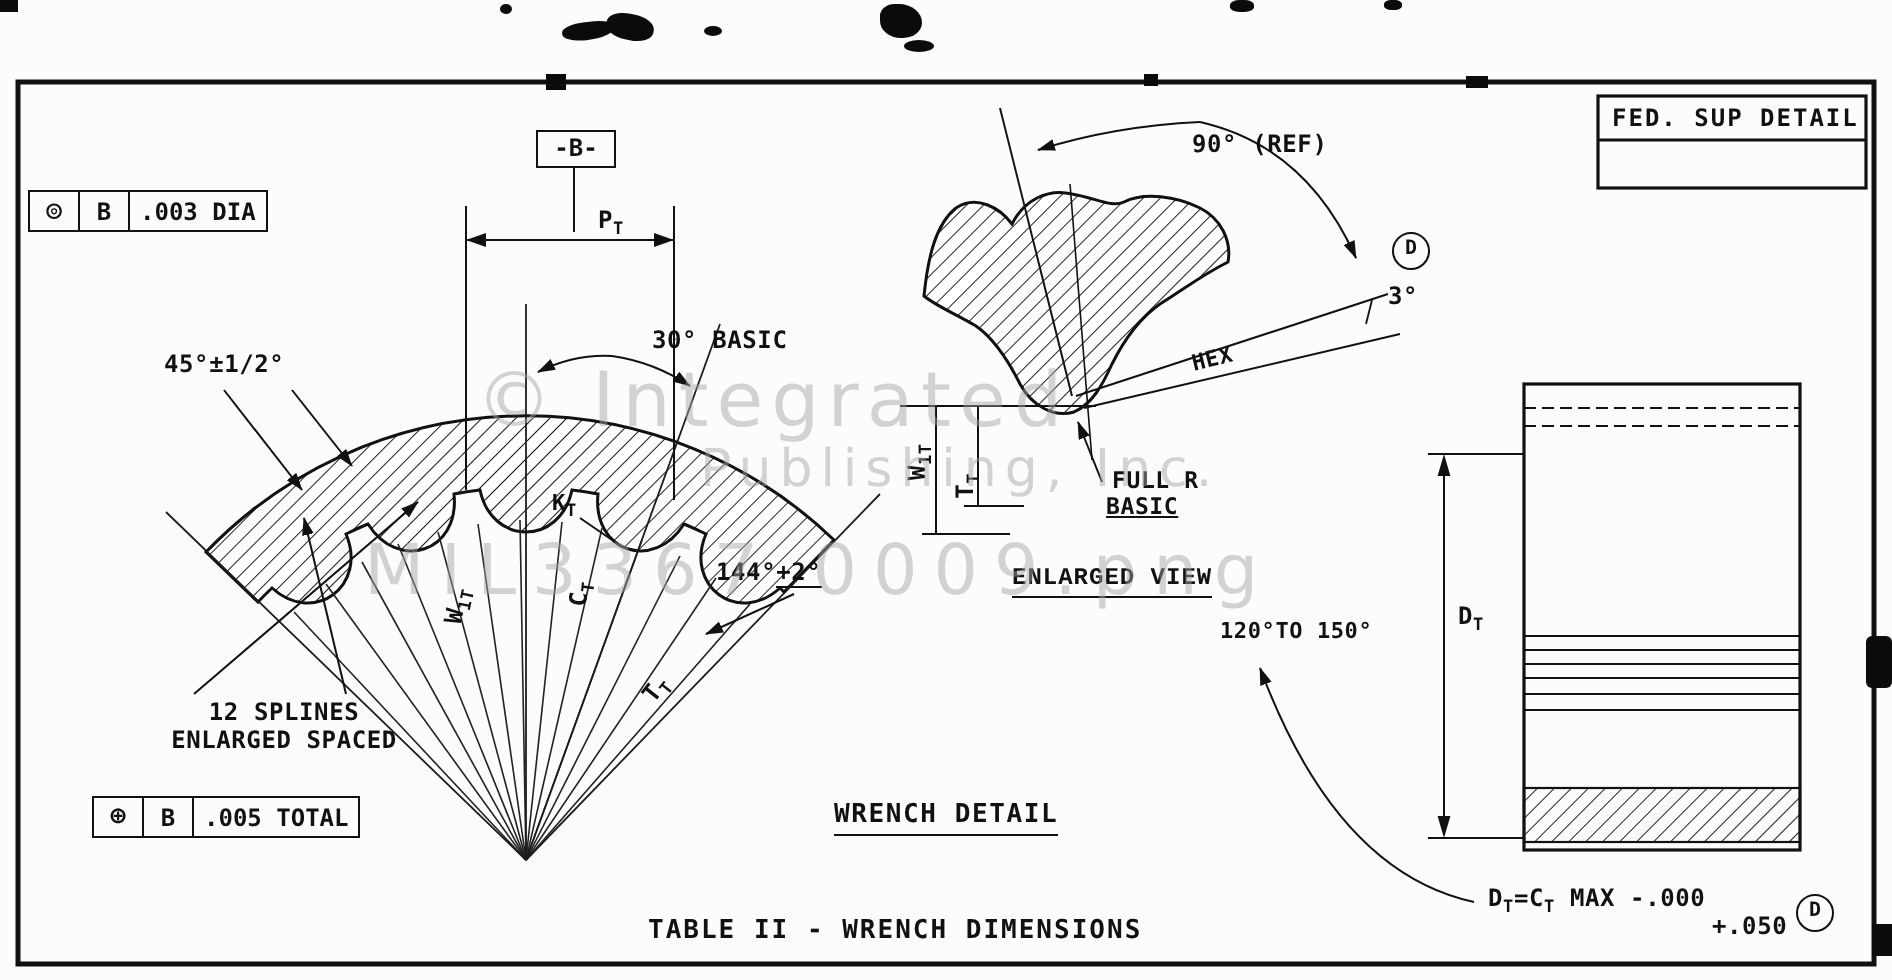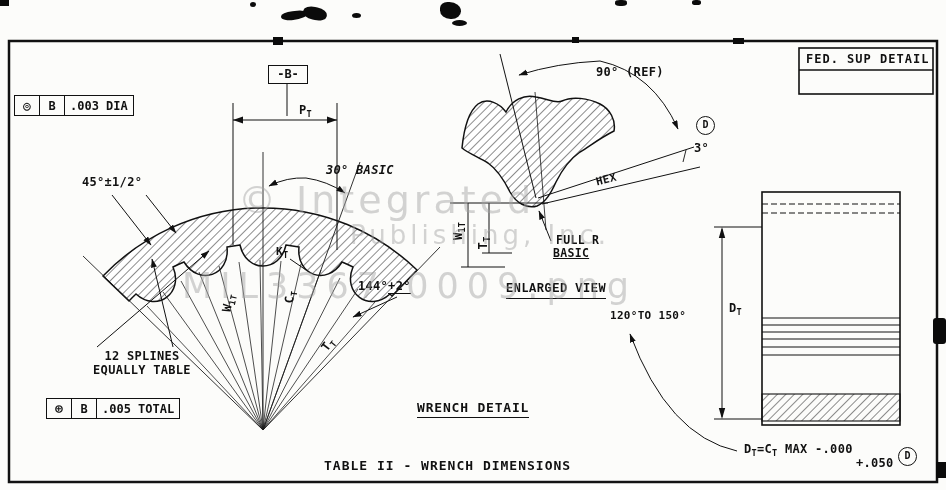--- a/index.html
+++ b/index.html
@@ -178,39 +178,39 @@
     <div class="cell">B</div>
     <div class="cell">.003 DIA</div>
   </div>
 
   <div class="box" style="left:268px;top:65px;width:38px;height:17px;line-height:17px;">-B-</div>
 
   <div class="lbl" style="left:299px;top:104px;">
     <span>P</span><span class="sub">T</span>
   </div>
   <div class="lbl" style="left:82px;top:176px;">45°±1/2°</div>
-  <div class="lbl" style="left:326px;top:164px;font-style:italic;">30° BASIC</div>
+  <div class="lbl" style="left:326px;top:164px;">30° BASIC</div>
   <div class="lbl" style="left:276px;top:246px;font-size:11px;">
     <span>K</span><span class="sub">T</span>
   </div>
   <div class="lbl" style="left:220px;top:296px;transform:rotate(-78deg);">
     <span>W</span><span class="sub">1T</span>
   </div>
   <div class="lbl" style="left:284px;top:290px;transform:rotate(-84deg);">
     <span>C</span><span class="sub">T</span>
   </div>
   <div class="lbl" style="left:322px;top:338px;transform:rotate(-52deg);">
     <span>T</span><span class="sub">T</span>
   </div>
   <div class="lbl" style="left:358px;top:280px;">
     <span>144°</span><span class="tolbar">+2°</span>
   </div>
   <div class="lbl lblc" style="left:76px;top:350px;width:132px;">
     <div>12 SPLINES</div>
-    <div>EQUALLY TABLE</div>
+    <div>ENLARGED SPACED</div>
   </div>
 
   <div class="fcf" style="left:46px;top:398px;">
     <div class="cell" style="font-size:13px;">⊕</div>
     <div class="cell">B</div>
     <div class="cell">.005 TOTAL</div>
   </div>
 
   <div class="lbl" style="left:596px;top:66px;">90° (REF)</div>
   <div class="lbl" style="left:596px;top:174px;font-size:11px;transform:rotate(-14deg);">HEX</div>

